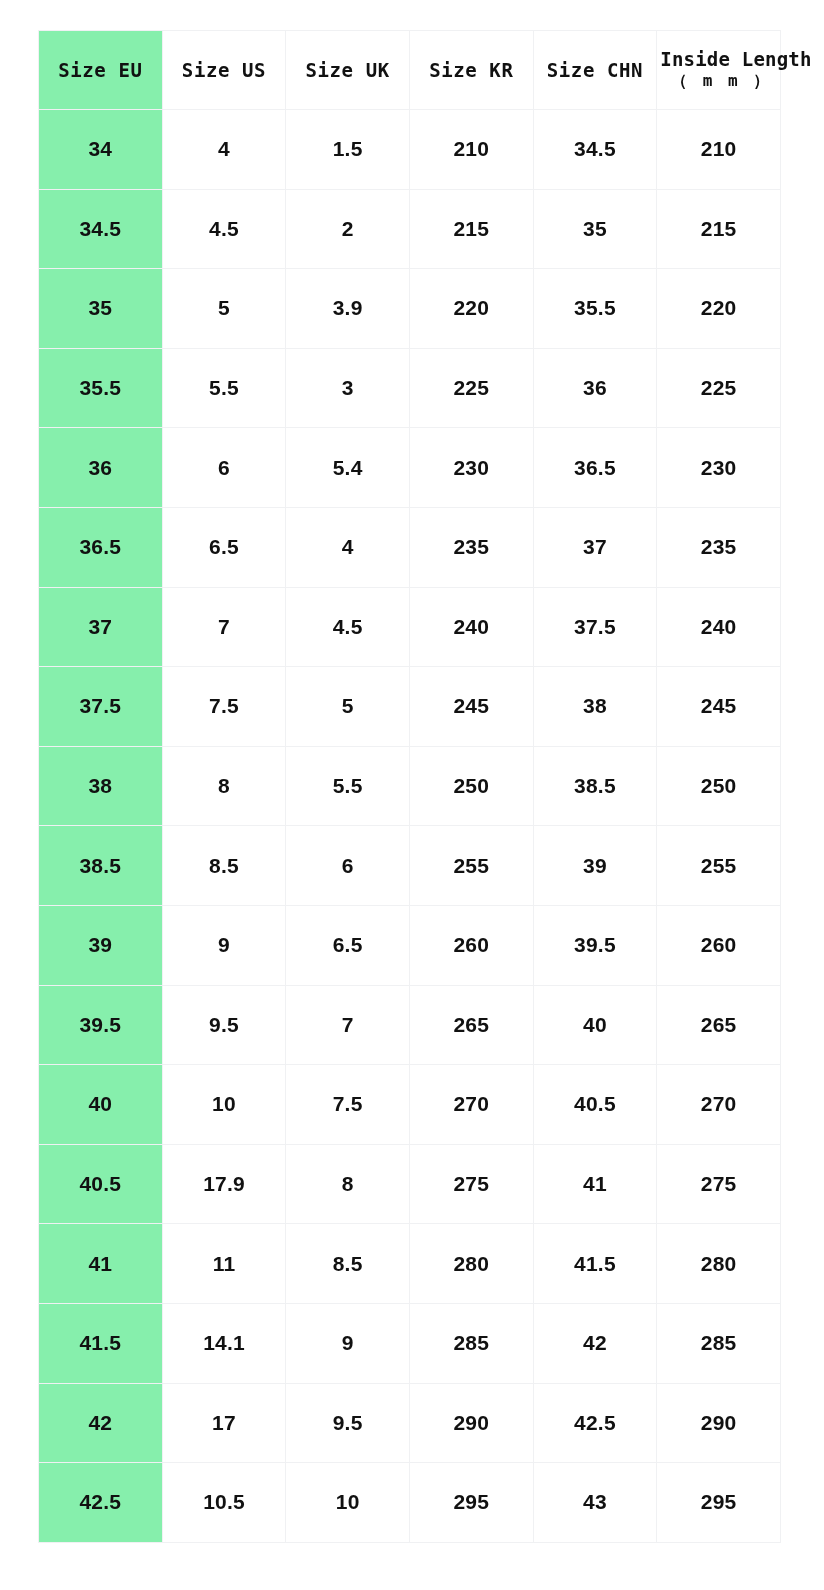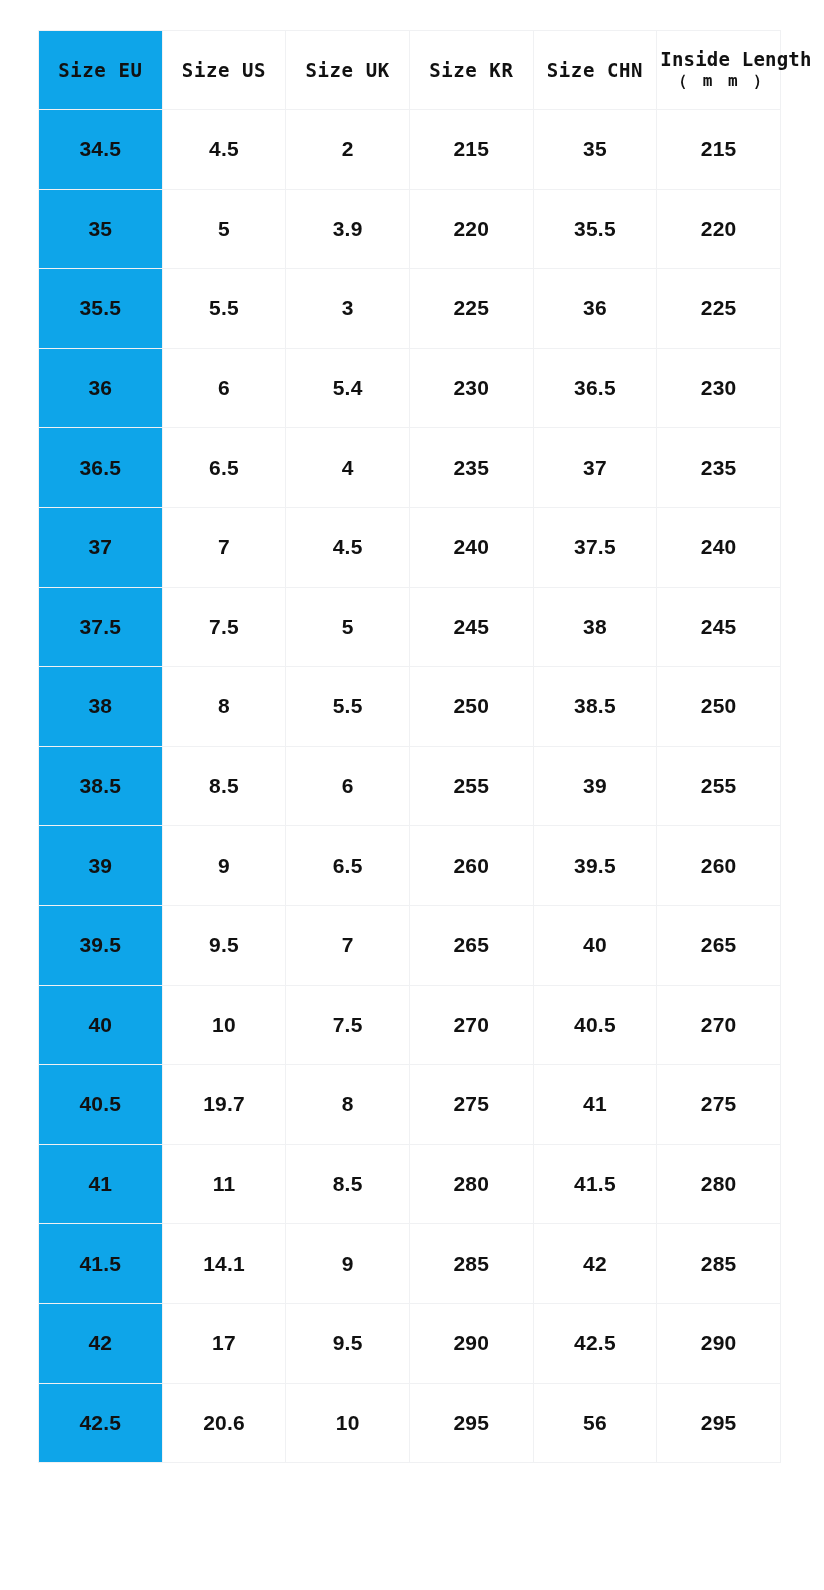--- a/index.html
+++ b/index.html
@@ -96,21 +96,21 @@
     font-family: "Liberation Sans", sans-serif;
     font-weight: bold;
     font-size: 21px;
     letter-spacing: 0.2px;
     color: #121212;
   }
 
   
   thead th.col-first,
   tbody td.col-first {
-    background: #0ea5e9;
+    background: #86efac;
   }
 
   
   thead th {
     border-bottom: 1px solid #eceef0;
   }
 </style>
 </head>
 <body>
 
@@ -142,20 +142,28 @@
           <th>
             <span class="hdr">Size CHN</span>
           </th>
           <th class="hdr-last">
             <span class="hdr-l1">Inside Length</span>
             <span class="hdr-l2">（ m m ）</span>
           </th>
         </tr>
       </thead>
       <tbody id="table-body">
+          <tr>
+            <td class="col-first">34</td>
+            <td>4</td>
+            <td>1.5</td>
+            <td>210</td>
+            <td>34.5</td>
+            <td>210</td>
+          </tr>
           <tr>
             <td class="col-first">34.5</td>
             <td>4.5</td>
             <td>2</td>
             <td>215</td>
             <td>35</td>
             <td>215</td>
           </tr>
           <tr>
             <td class="col-first">35</td>
@@ -240,21 +248,21 @@
           <tr>
             <td class="col-first">40</td>
             <td>10</td>
             <td>7.5</td>
             <td>270</td>
             <td>40.5</td>
             <td>270</td>
           </tr>
           <tr>
             <td class="col-first">40.5</td>
-            <td>19.7</td>
+            <td>17.9</td>
             <td>8</td>
             <td>275</td>
             <td>41</td>
             <td>275</td>
           </tr>
           <tr>
             <td class="col-first">41</td>
             <td>11</td>
             <td>8.5</td>
             <td>280</td>
@@ -272,22 +280,22 @@
           <tr>
             <td class="col-first">42</td>
             <td>17</td>
             <td>9.5</td>
             <td>290</td>
             <td>42.5</td>
             <td>290</td>
           </tr>
           <tr>
             <td class="col-first">42.5</td>
-            <td>20.6</td>
+            <td>10.5</td>
             <td>10</td>
             <td>295</td>
-            <td>56</td>
+            <td>43</td>
             <td>295</td>
           </tr>
         </tbody>
     </table>
   </div>
 </div>
 
 </body></html>

